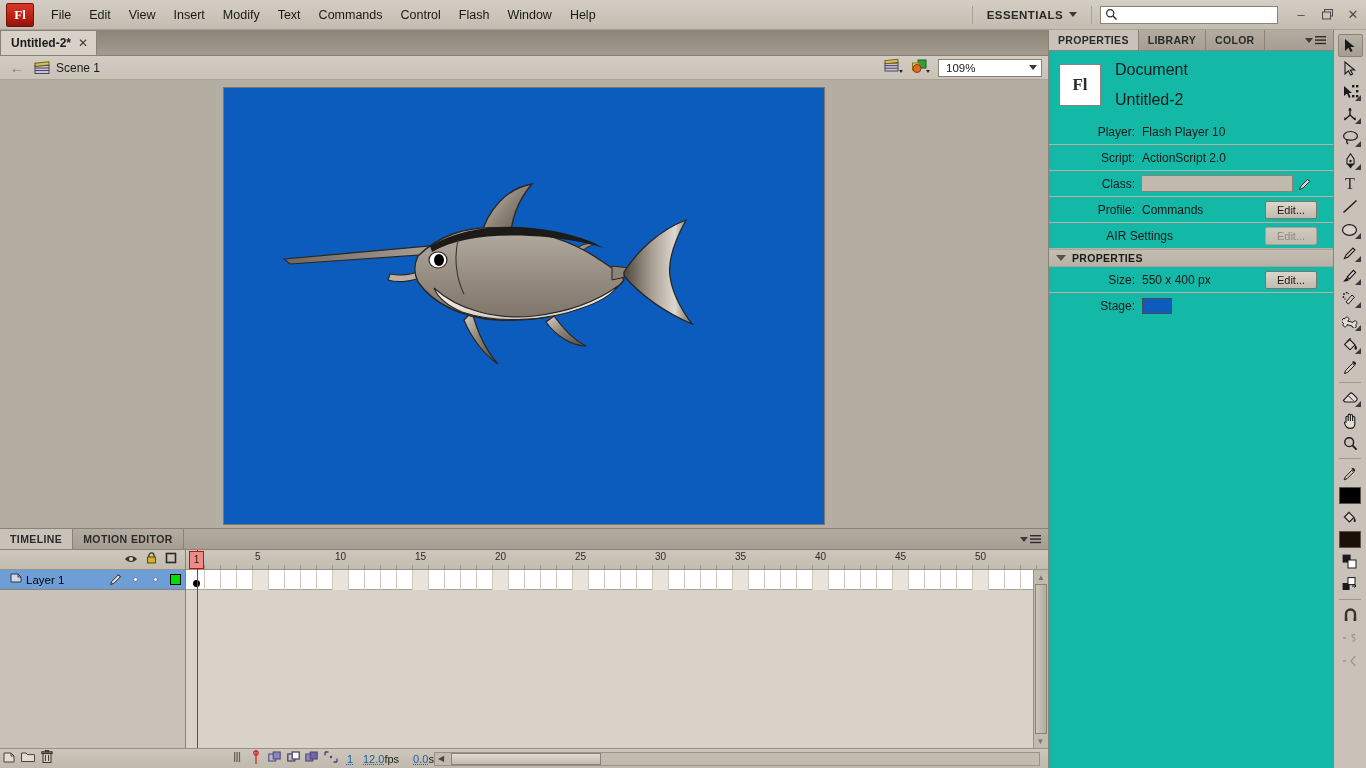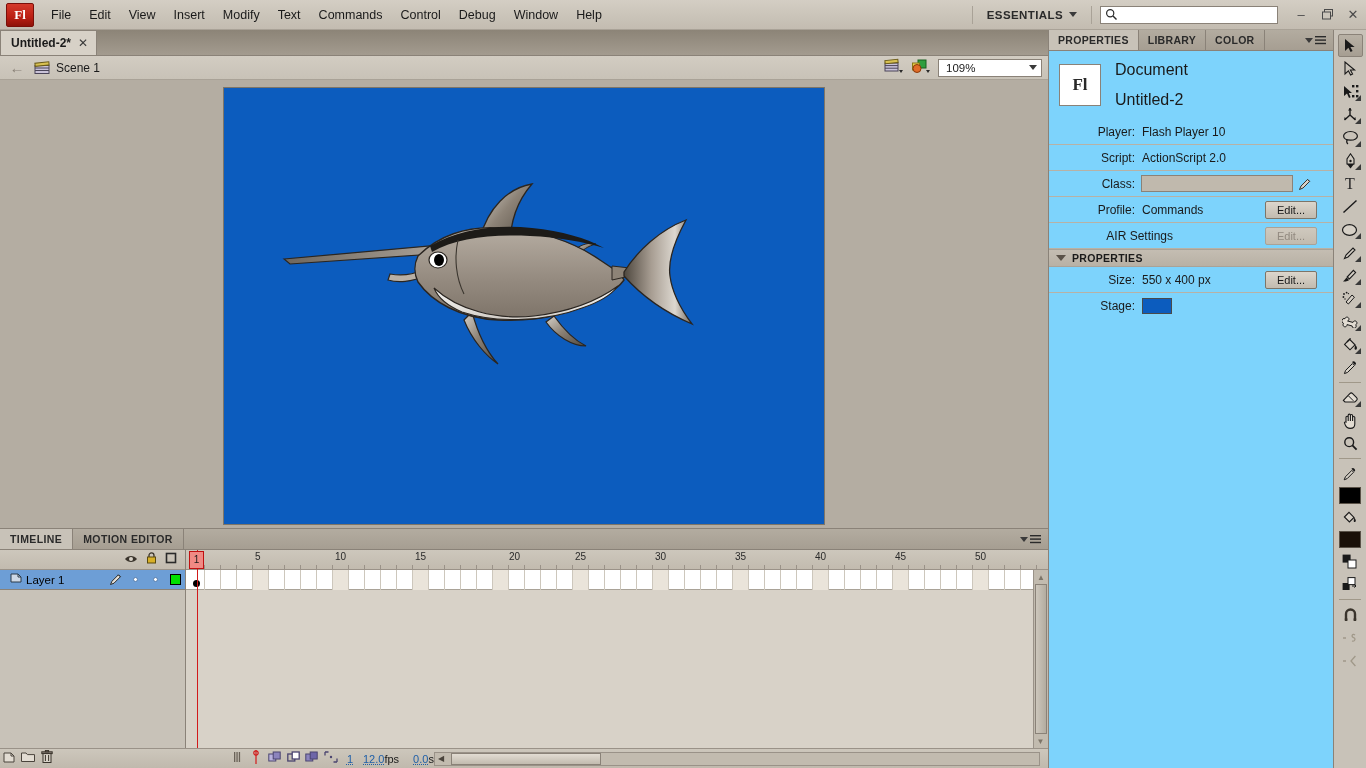--- a/index.html
+++ b/index.html
@@ -190,21 +190,21 @@
   .hscroll {
     margin-left: auto; margin-right: 8px; width: 640px; height: 14px;
     background: #c2bbaf; border: 1px solid #9a9288; display: flex; align-items: center;
   }
   .hs-thumb { height: 12px; width: 150px; margin-left: 16px;
     background: linear-gradient(to bottom,#e2dcd2,#c2bbaf); border: 1px solid #8a8278; }
 
   
   .props {
     position: absolute; left: 1048px; top: 30px; width: 285px; height: 738px;
-    background: #7dd3fc; border-left: 1px solid #8a8278;
+    background: #14b8a6; border-left: 1px solid #8a8278;
   }
   .props-tabs {
     height: 21px; background: linear-gradient(to bottom,#b3aca0 0%,#a69e92 100%);
     display: flex; border-bottom: 1px solid #8a8278;
   }
   .ptab { padding: 0 9px; display: flex; align-items: center;
     font-size: 10.5px; font-weight: bold; letter-spacing: .3px; color: #2a2a2a;
     border-right: 1px solid #8a8278; }
   .ptab.active { background: #c8c2b8; }
   .doc-head { display: flex; align-items: center; padding: 10px 0 10px 10px; gap: 14px; }
@@ -276,21 +276,21 @@
   <div class="menubar">
     <div class="fl-logo">Fl</div>
     <div class="menu-item">File</div>
     <div class="menu-item">Edit</div>
     <div class="menu-item">View</div>
     <div class="menu-item">Insert</div>
     <div class="menu-item">Modify</div>
     <div class="menu-item">Text</div>
     <div class="menu-item">Commands</div>
     <div class="menu-item">Control</div>
-    <div class="menu-item">Debug</div>
+    <div class="menu-item">Flash</div>
     <div class="menu-item">Window</div>
     <div class="menu-item">Help</div>
 
     <div class="menubar-right">
       <div class="vsep"></div>
       <div class="workspace">
         <span>ESSENTIALS</span>
         <span class="caret-d"></span>
       </div>
       <div class="vsep"></div>
@@ -494,21 +494,21 @@
               <span class="sw-green"></span>
             </span>
         </div>
       </div>
 
       <div class="frames-col">
         <div class="ruler" id="ruler">
             <div class="rtick" style="left: 69px;">5</div>
             <div class="rtick" style="left: 149px;">10</div>
             <div class="rtick" style="left: 229px;">15</div>
-            <div class="rtick" style="left: 323px;">20</div>
+            <div class="rtick" style="left: 309px;">20</div>
             <div class="rtick" style="left: 389px;">25</div>
             <div class="rtick" style="left: 469px;">30</div>
             <div class="rtick" style="left: 549px;">35</div>
             <div class="rtick" style="left: 629px;">40</div>
             <div class="rtick" style="left: 709px;">45</div>
             <div class="rtick" style="left: 789px;">50</div>
             <div class="rminor" style="left: 18px;"></div>
             <div class="rminor" style="left: 34px;"></div>
             <div class="rminor" style="left: 50px;"></div>
             <div class="rminor" style="left: 66px;"></div>

